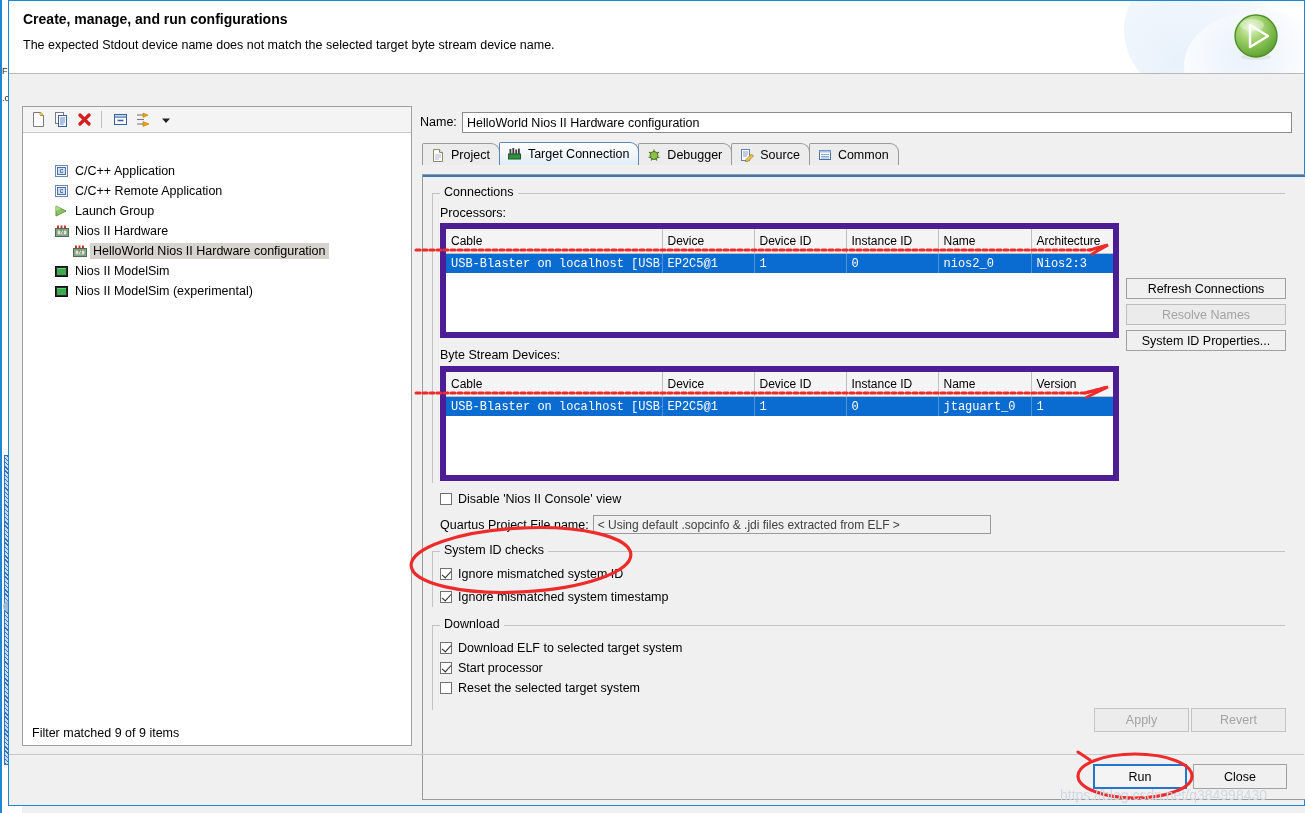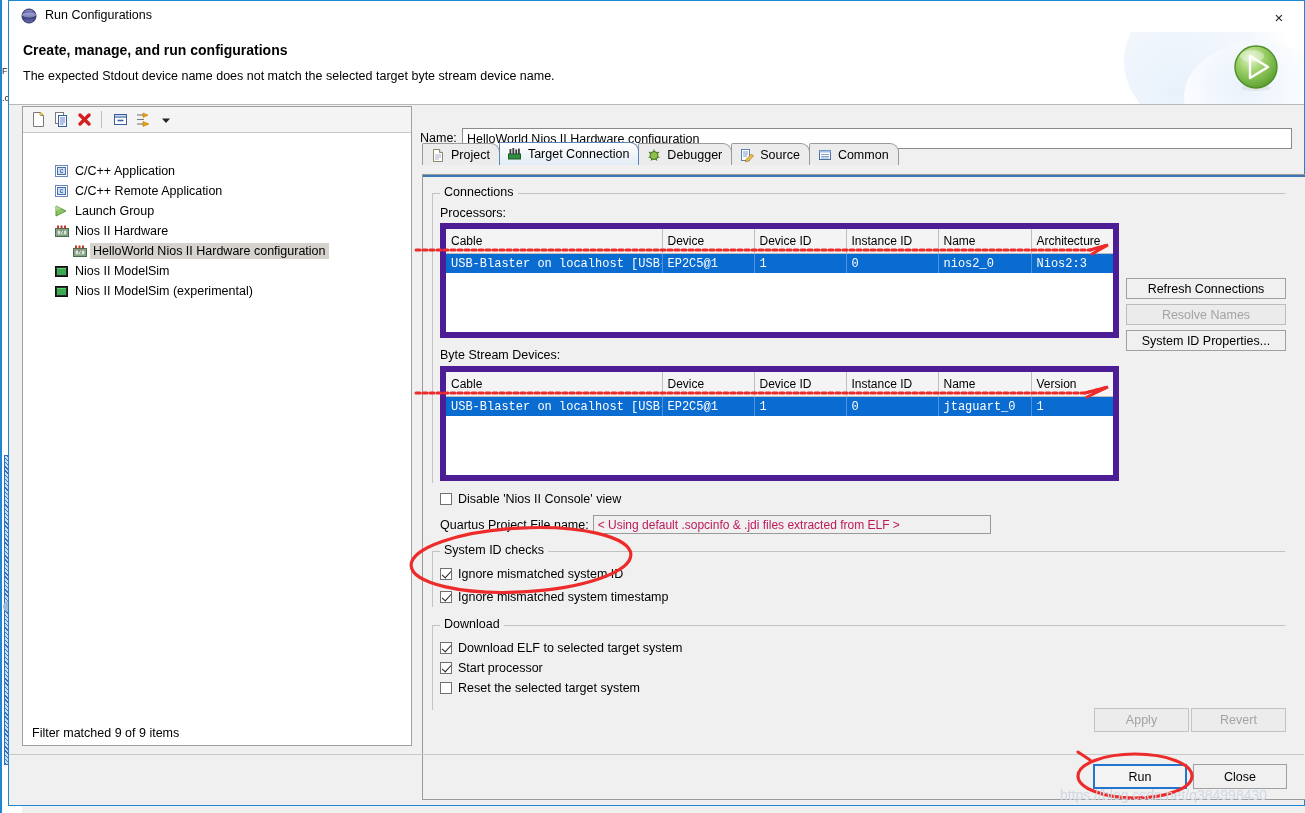--- a/index.html
+++ b/index.html
@@ -54,21 +54,21 @@
   .tree-item{height:20px;display:flex;align-items:center;padding-left:30px;cursor:pointer;font-size:12.5px;}
   .tree-item.child{padding-left:48px;}
   .tree-item .ti-ico{width:17px;height:16px;margin-right:5px;flex:0 0 auto;display:flex;align-items:center;justify-content:center;}
   .tree-item .ti-lbl{white-space:nowrap;}
   .tree-item.selected .ti-lbl{background:#d6d3ce;padding:1px 3px;margin-left:-3px;}
   .lp-status{position:absolute;left:0;right:16px;bottom:0;height:24px;line-height:24px;padding-left:9px;
      font-size:12.5px;background:#ffffff;}
 
   
   .right-panel{position:absolute;left:409px;top:2px;width:876px;height:640px;}
-  .name-row{position:absolute;left:0;top:6px;width:876px;height:22px;margin-top:16px;}
+  .name-row{position:absolute;left:0;top:6px;width:876px;height:22px;}
   .name-lbl{position:absolute;left:2px;top:3px;font-size:12.5px;}
   .name-field{position:absolute;left:44px;top:0;width:830px;height:21px;border:1px solid #8b8b8b;
      box-sizing:border-box;background:#fff;font-size:12.5px;padding:2px 4px;outline:none;
      font-family:"Liberation Sans",sans-serif;}
 
   .tabstrip{position:absolute;left:4px;top:37px;height:22px;display:flex;align-items:flex-end;}
   .tab{height:21px;display:flex;align-items:center;padding:0 9px 0 7px;font-size:12.5px;
      background:#ececec;border:1px solid #9a9a9a;border-bottom:none;border-radius:2px 9px 0 0;
      margin-right:-1px;cursor:pointer;white-space:nowrap;position:relative;}
   .tab.active{background:linear-gradient(#ffffff,#e3ecf5);border-color:#5b87b8;z-index:3;height:22px;}
@@ -96,21 +96,21 @@
      cursor:pointer;font-family:"Liberation Sans",sans-serif;color:#000;}
   .sidebtn.disabled{color:#a3a3a3;background:#ebebeb;border-color:#bdbdbd;cursor:default;}
 
   .cbrow{display:flex;align-items:center;font-size:12.5px;cursor:pointer;height:17px;}
   .cbox{width:12px;height:12px;border:1px solid #707070;background:#fff;margin-right:6px;
      flex:0 0 auto;position:relative;box-sizing:border-box;}
   .cbox.checked::after{content:"";position:absolute;left:3px;top:0px;width:4px;height:8px;
      border:solid #222;border-width:0 1.6px 1.6px 0;transform:rotate(42deg);}
 
   .qp-field{border:1px solid #9a9a9a;background:#f0f0f0;box-sizing:border-box;font-size:12px;
-     padding:2px 4px;height:19px;font-family:"Liberation Sans",sans-serif;outline:none;color:#be185d;}
+     padding:2px 4px;height:19px;font-family:"Liberation Sans",sans-serif;outline:none;color:#404040;}
 
   .btn{font-size:12.5px;background:#f0f0f0;border:1px solid #a0a0a0;cursor:pointer;
      font-family:"Liberation Sans",sans-serif;color:#000;}
   .btn.disabled{color:#a3a3a3;background:#ececec;border-color:#c4c4c4;cursor:default;}
   .btn.primary{border:2px solid #2277cc;background:#f4f4f4;}
 
   .footer-sep{position:absolute;left:0;right:0;top:650px;height:1px;background:#c8c8c8;}
 
   
   .ann{position:absolute;pointer-events:none;}
@@ -123,38 +123,20 @@
 <div id="bg-window">
   <div class="bg-border"></div>
   <div class="bg-txt" style="top:66px;">F</div>
   <div class="bg-txt" style="top:93px;">.c</div>
   <div class="bg-scroll"></div>
   <div class="bg-thumb"></div>
 </div>
 
 <div id="dialog">
 
-  <div class="titlebar">
-    <span class="tb-icon">
-      <svg width="16" height="16" viewBox="0 0 16 16">
-        <defs>
-            <linearGradient id="sph" x1="0" y1="0" x2="0" y2="1">
-          <stop offset="0" stop-color="#8f90c8"></stop>
-              <stop offset="0.45" stop-color="#4b4f9b"></stop>
-          <stop offset="0.5" stop-color="#2e3170"></stop>
-              <stop offset="1" stop-color="#6f74b5"></stop>
-            </linearGradient>
-          </defs>
-        <circle cx="8" cy="8" r="7" fill="url(#sph)" stroke="#2b2e63"></circle>
-        <ellipse cx="8" cy="7" rx="7" ry="2.6" fill="#c9cbe8" opacity="0.55"></ellipse>
-      </svg>
-    </span>
-    <span class="tb-title">Run Configurations</span>
-    <span class="tb-close">×</span>
-  </div>
 
   <div class="banner">
     <div class="swoosh"></div>
     <div class="swoosh2"></div>
     <div class="b-title">Create, manage, and run configurations</div>
     <div class="b-msg">The expected Stdout device name does not match the selected target byte stream device name.</div>
     <span class="runicon">
       <svg width="48" height="48" viewBox="0 0 48 48">
         <defs>
           <radialGradient id="grn" cx="38%" cy="30%" r="72%">

